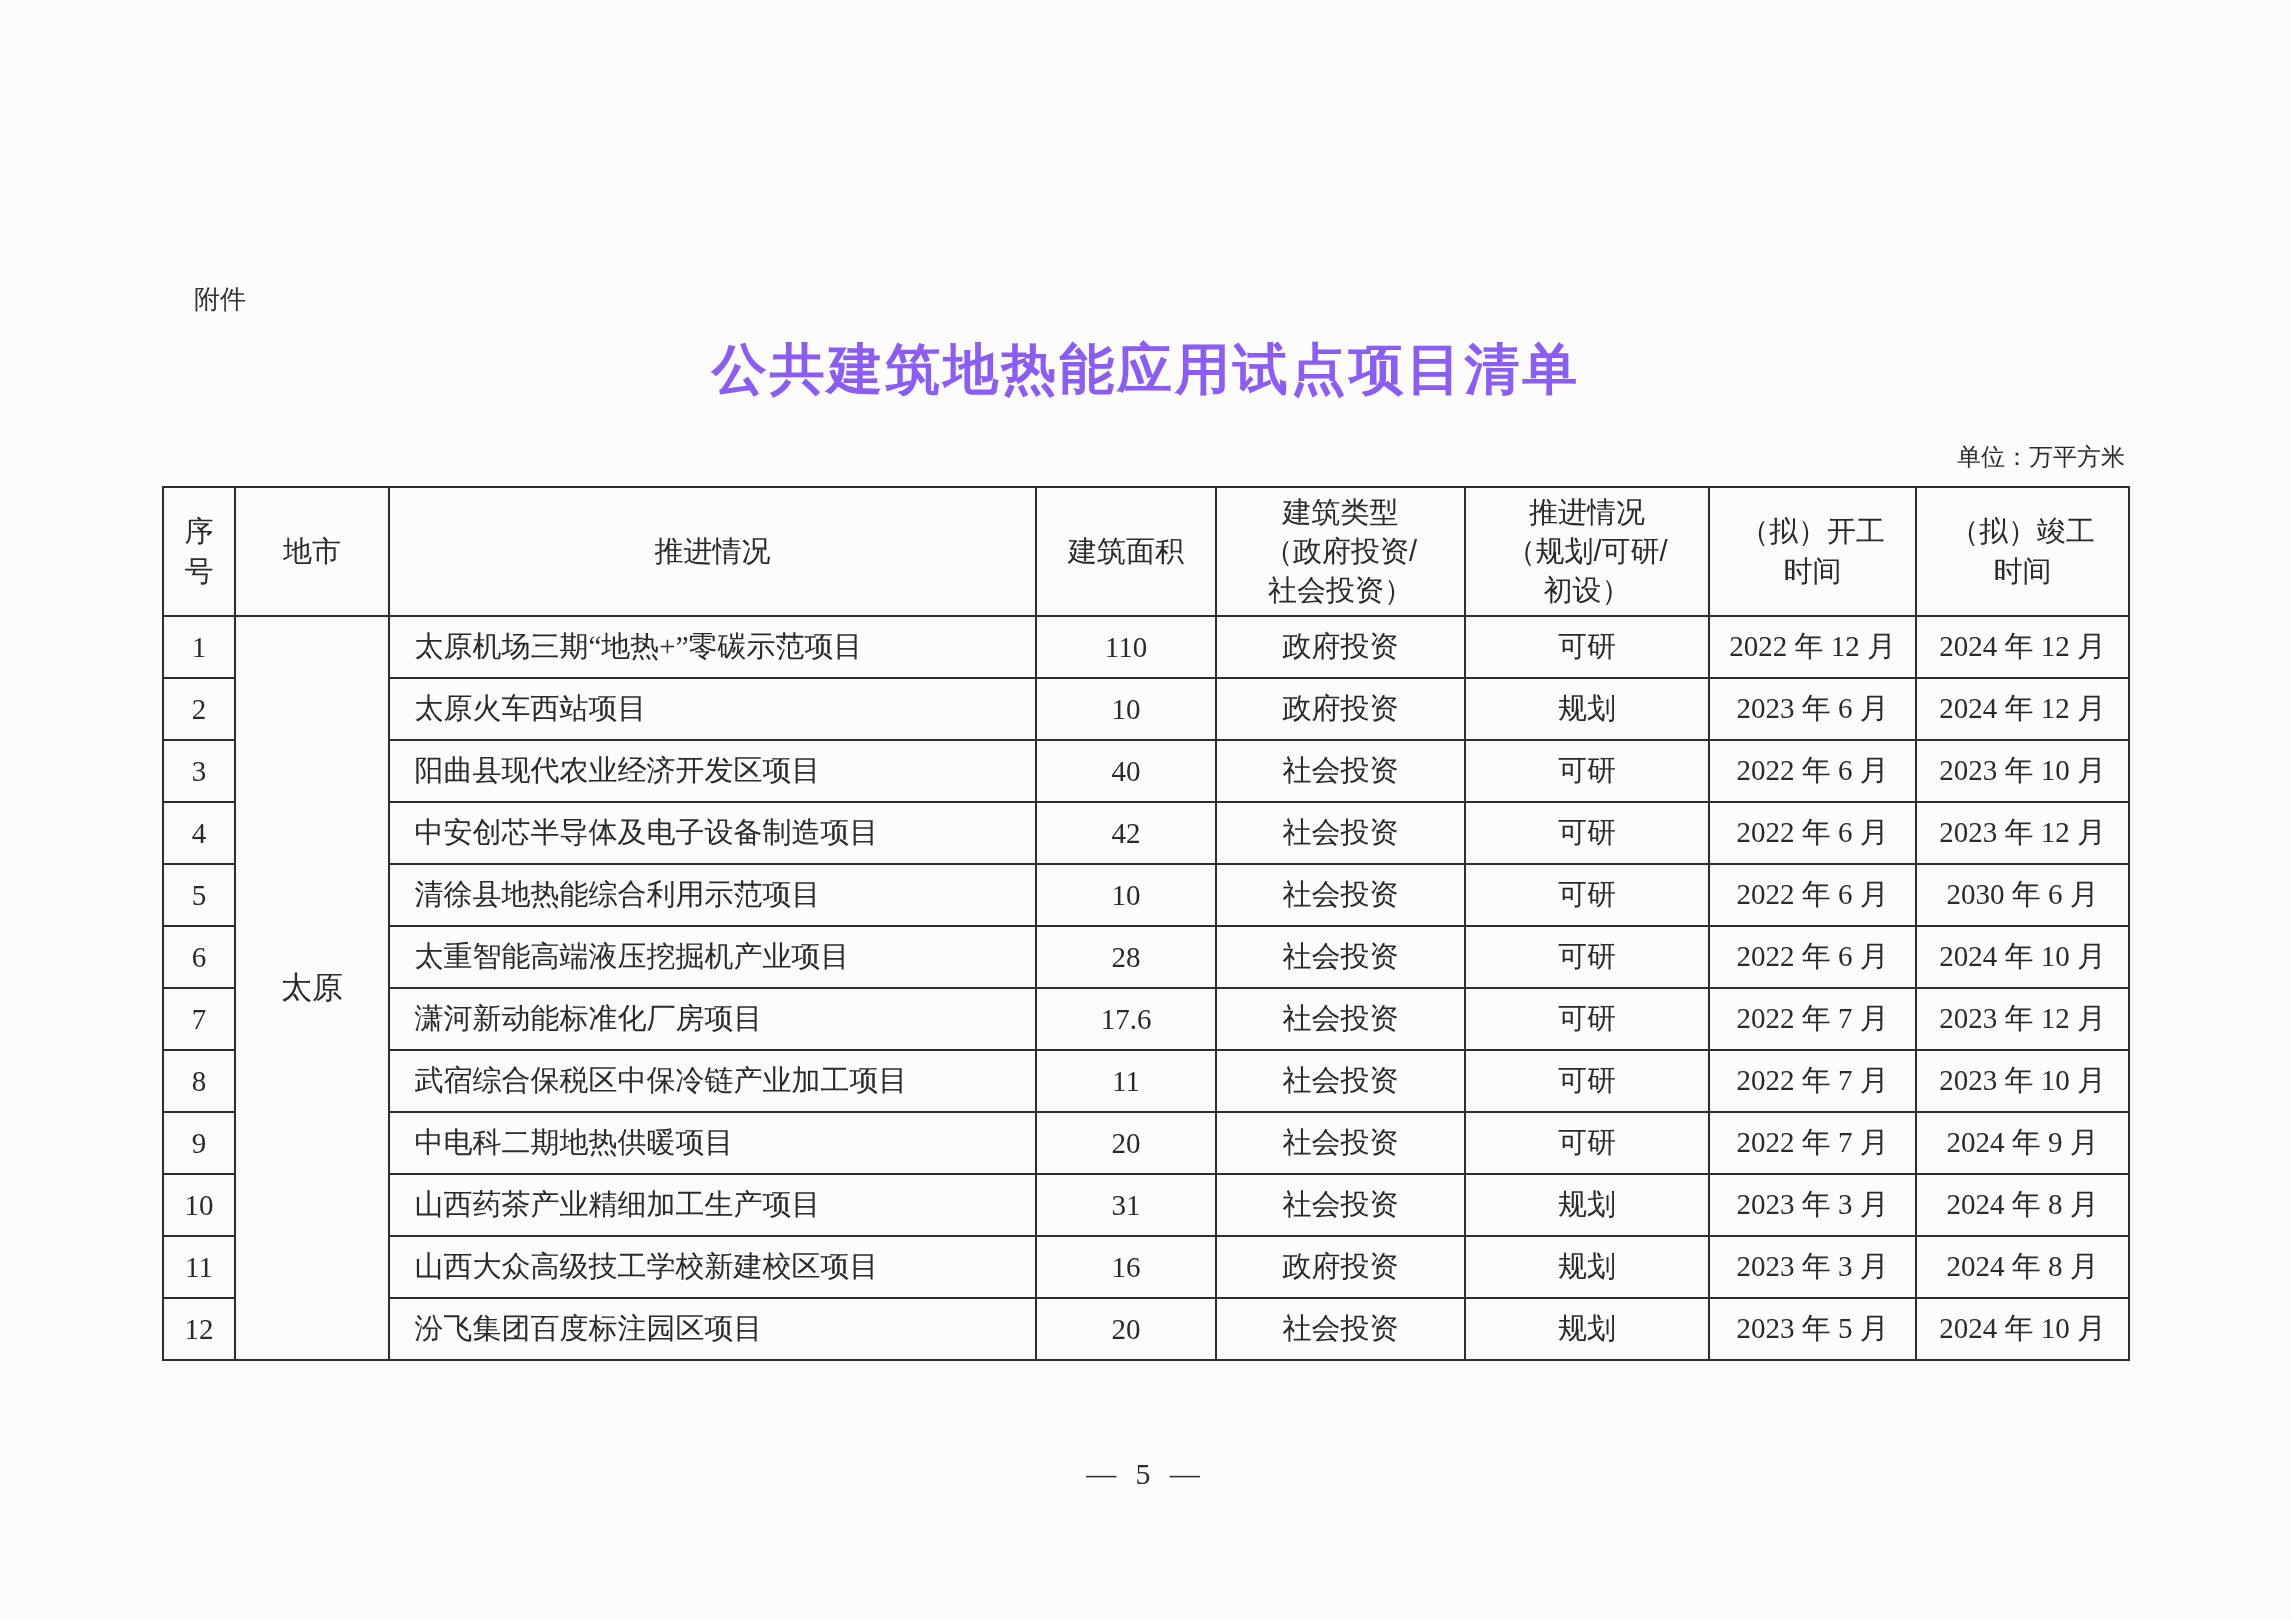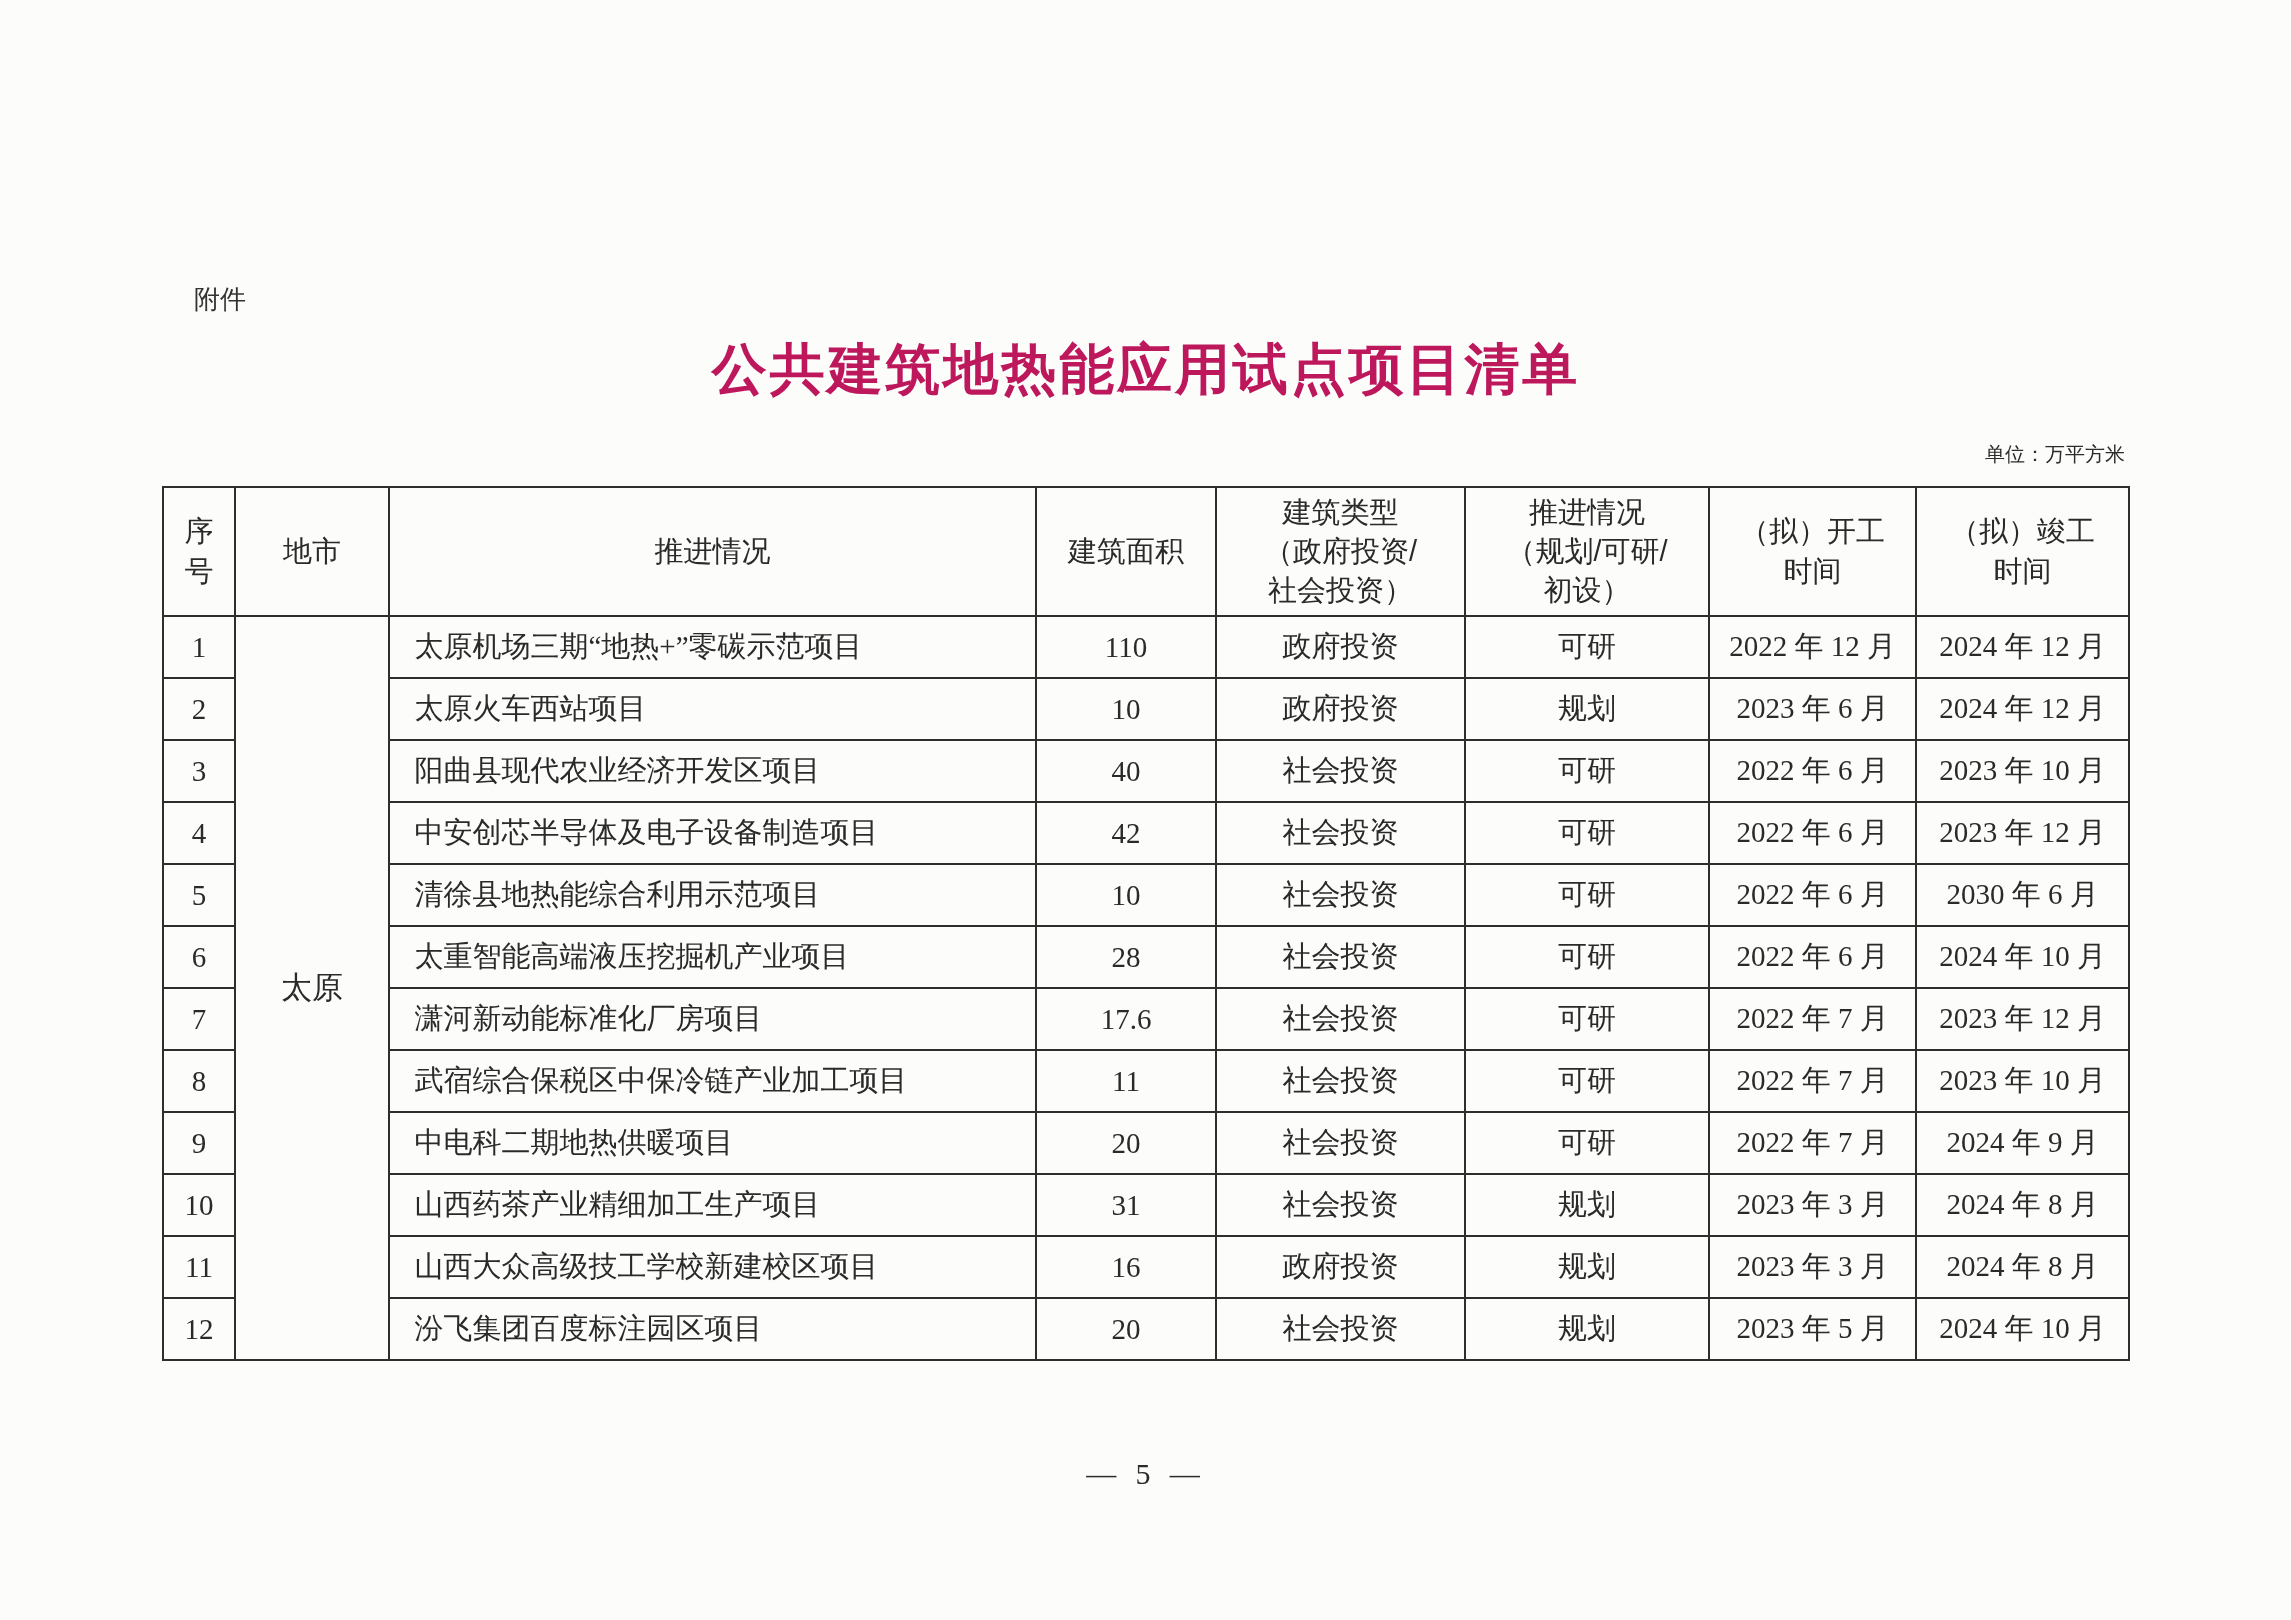--- a/index.html
+++ b/index.html
@@ -20,26 +20,26 @@
   }
   .doc-title {
     position: absolute;
     left: 0; top: 333px;
     width: 2292px;
     text-align: center;
     font-size: 55px;
     font-weight: 700;
     letter-spacing: 2.9px;
     font-family: "Liberation Sans", "DejaVu Sans", sans-serif;
-    color: #be185d;
+    color: #8b5cf6;
   }
   .unit-label {
     position: absolute;
     right: 167px; top: 441px;
-    font-size: 20px;
+    font-size: 24px;
     color: #2b2b2b;
   }
   table.project-table {
     position: absolute;
     left: 162px; top: 486px;
     border-collapse: collapse;
     table-layout: fixed;
     width: 1965px;
     background: transparent;
   }

